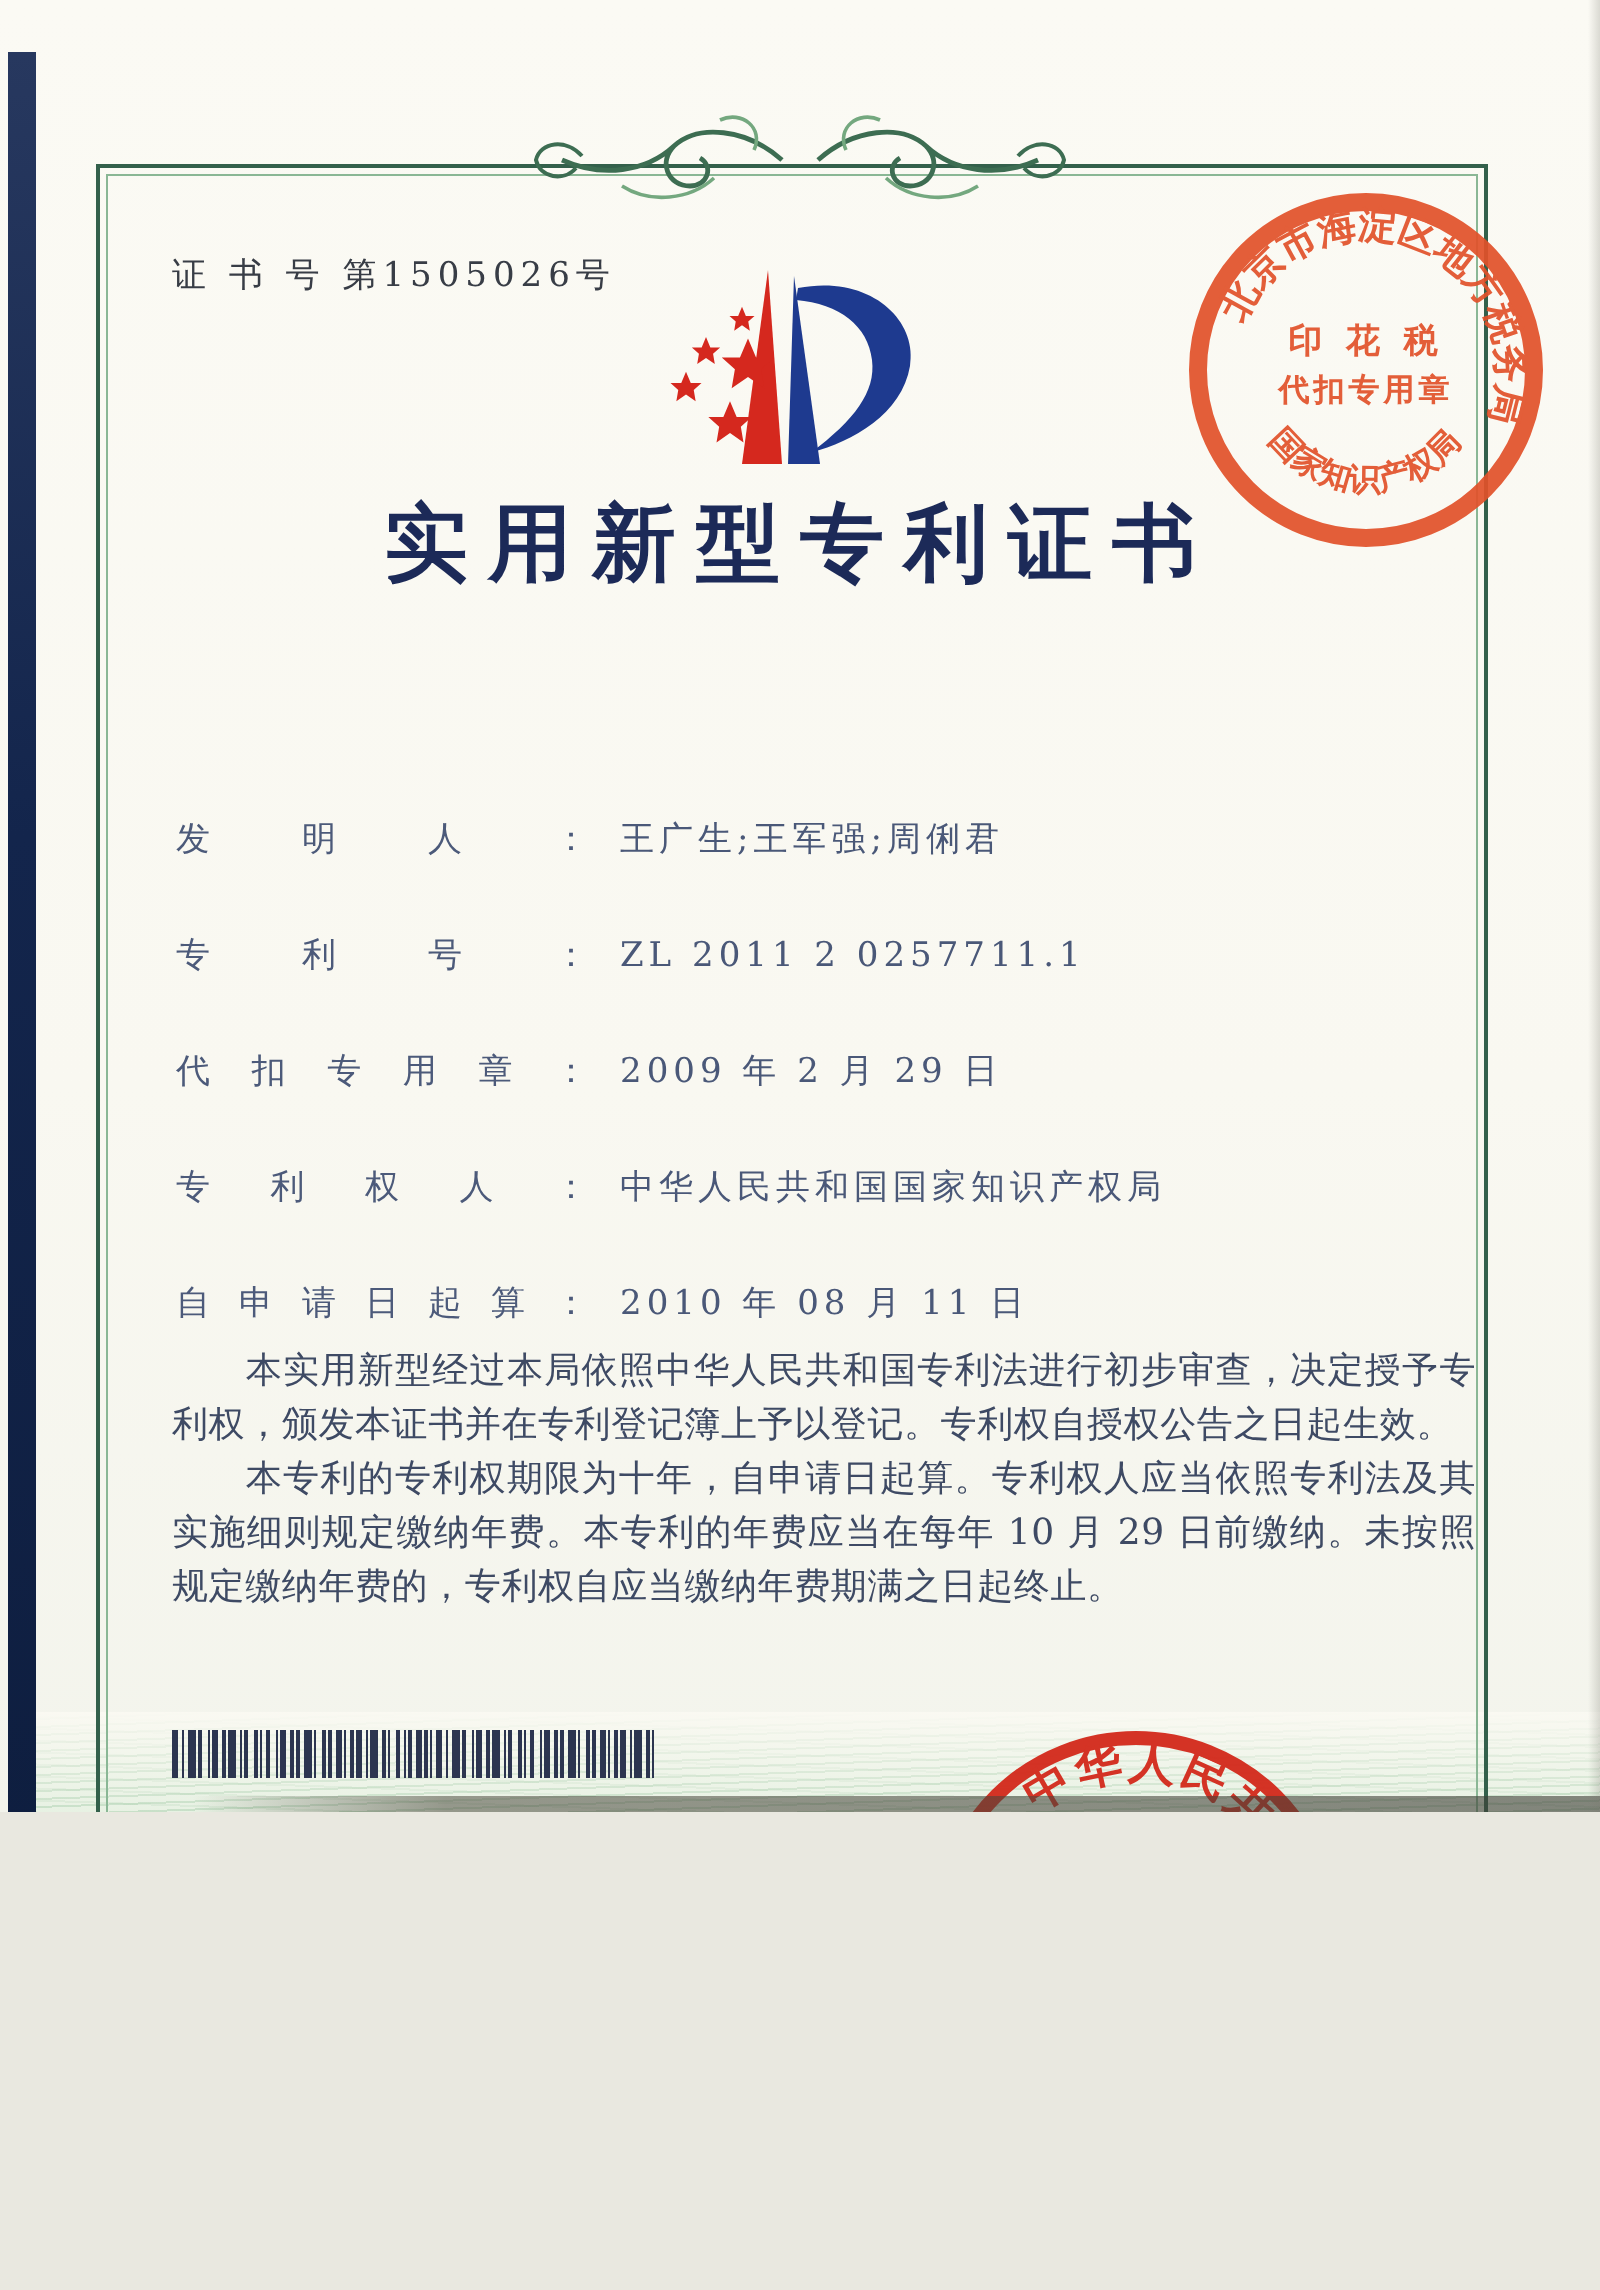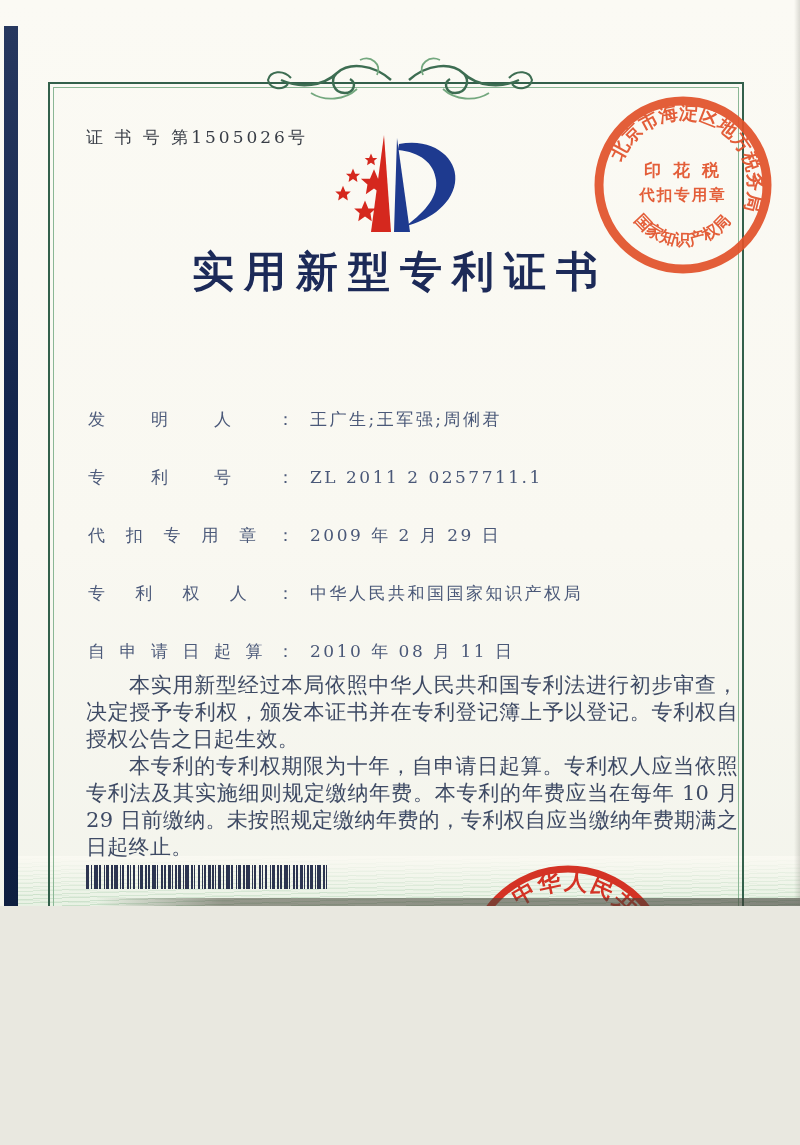--- a/index.html
+++ b/index.html
@@ -25,21 +25,21 @@
   .frame{left:48px;top:82px;width:692px;height:1010px;border:2.5px solid #33604b;}
   .frame-inner{position:absolute;left:3px;top:3px;right:3px;bottom:3px;border:1px solid #8ab795;}
   
   .cert-no{left:86px;top:126px;font-size:17px;letter-spacing:3px;color:#383d46;}
   .title{left:0;width:800px;top:244px;text-align:center;font-size:42px;font-weight:700;
          letter-spacing:10px;color:#1c2a58;}
   .field{left:88px;height:24px;font-size:17px;color:#4a5878;white-space:nowrap;}
   .flabel{display:inline-block;width:206px;text-align:justify;text-align-last:justify;color:#4c5a7a;}
   .fvalue{margin-left:16px;letter-spacing:2.5px;}
   .paras{left:86px;top:672px;width:652px;color:#3e4a64;}
-  .paras p{margin:0;font-size:21px;line-height:27px;text-indent:2.05em;text-align:justify;letter-spacing:.3px;}
+  .paras p{margin:0;font-size:18px;line-height:27px;text-indent:2.05em;text-align:justify;letter-spacing:.3px;}
   .director{left:140px;top:946px;font-size:19px;letter-spacing:8px;color:#333e4d;font-weight:400;}
   .seal-date{left:462px;top:1012px;width:212px;text-align:center;font-size:17px;font-weight:700;
              color:#d3291b;letter-spacing:1px;}
   .footer{left:0;width:730px;top:1046px;text-align:center;font-size:15px;letter-spacing:4px;color:#3c4654;}
   svg text{font-family:"DejaVu Serif","Liberation Serif",serif;}
 </style>
 </head>
 <body>
 
 <div class="photo">

